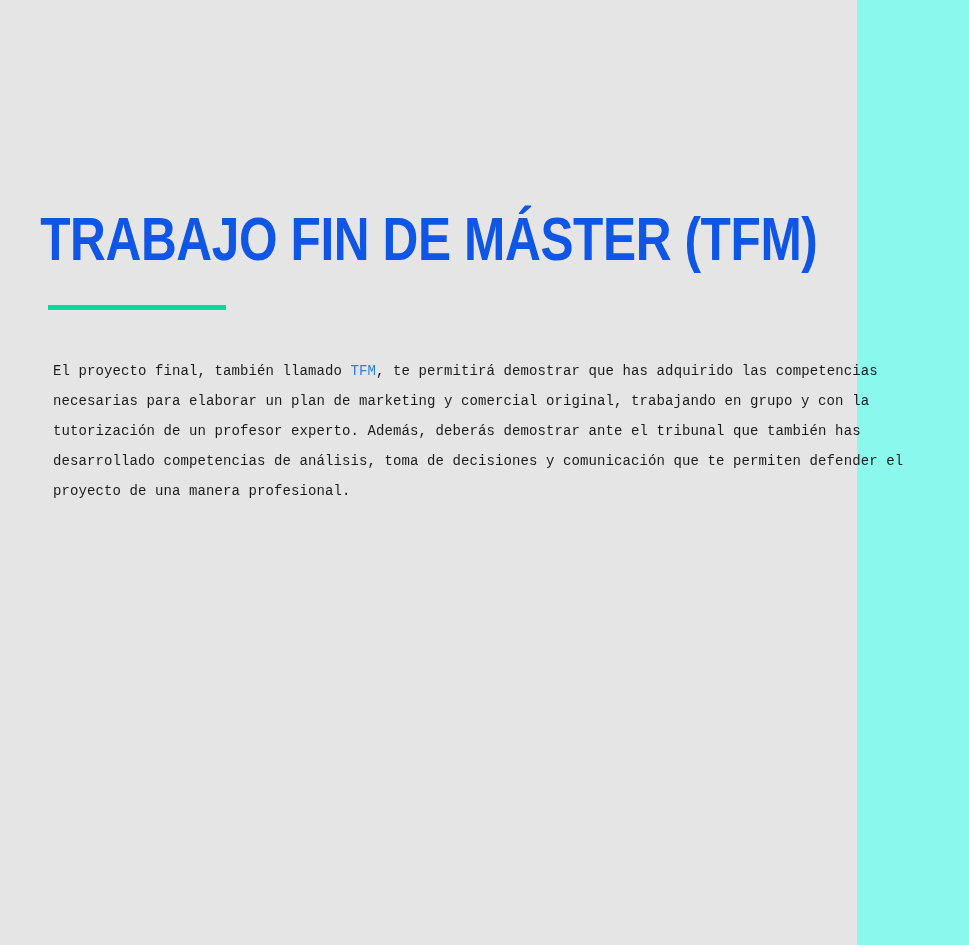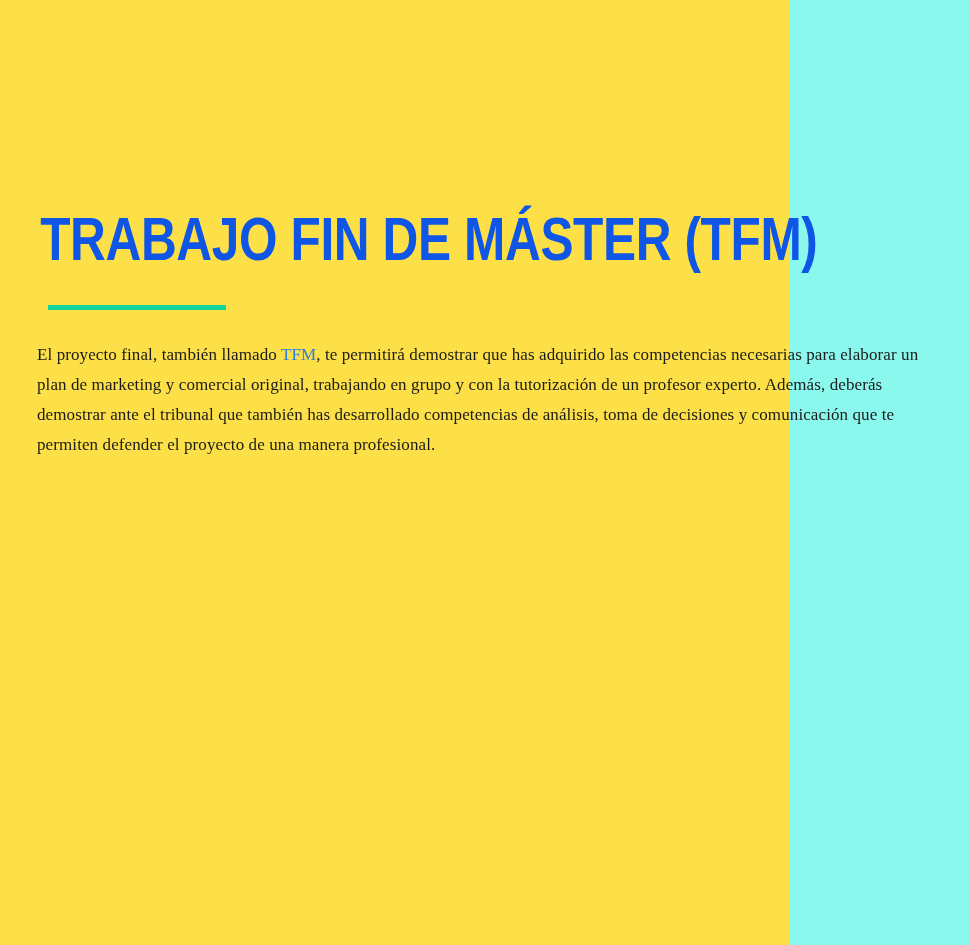--- a/index.html
+++ b/index.html
@@ -8,23 +8,23 @@
   }
   body {
     width: 969px;
     height: 945px;
     background: #8AF8EC;
     font-family: "Liberation Sans", sans-serif;
     overflow: hidden;
   }
   #page {
     position: relative;
-    width: 790px;
+    width: 857px;
     height: 945px;
-    background: #fde047;
+    background: #e5e5e5;
     box-sizing: border-box;
   }
   .content-block {
     position: absolute;
     left: 37px;
     top: 205px;
     width: 900px;
   }
   .page-title {
     font-family: "Liberation Sans Narrow", "Liberation Sans", sans-serif;
@@ -42,24 +42,24 @@
   .divider-wrap {
     margin-top: 32px;
     padding-left: 11px;
   }
   .divider {
     width: 178px;
     height: 5px;
     background: #11D59B;
   }
   .body-copy {
-    margin: 0;
+    margin: 16px;
     padding-top: 30px;
-    font-family: Liberation Serif, serif;
-    font-size: 17px;
+    font-family: Liberation Mono, monospace;
+    font-size: 14px;
     line-height: 30px;
     color: #1B1B1B;
     letter-spacing: 0.1px;
     width: 888px;
   }
   .inline-link {
     color: #2C7FDA;
   }
 </style>
 </head>

